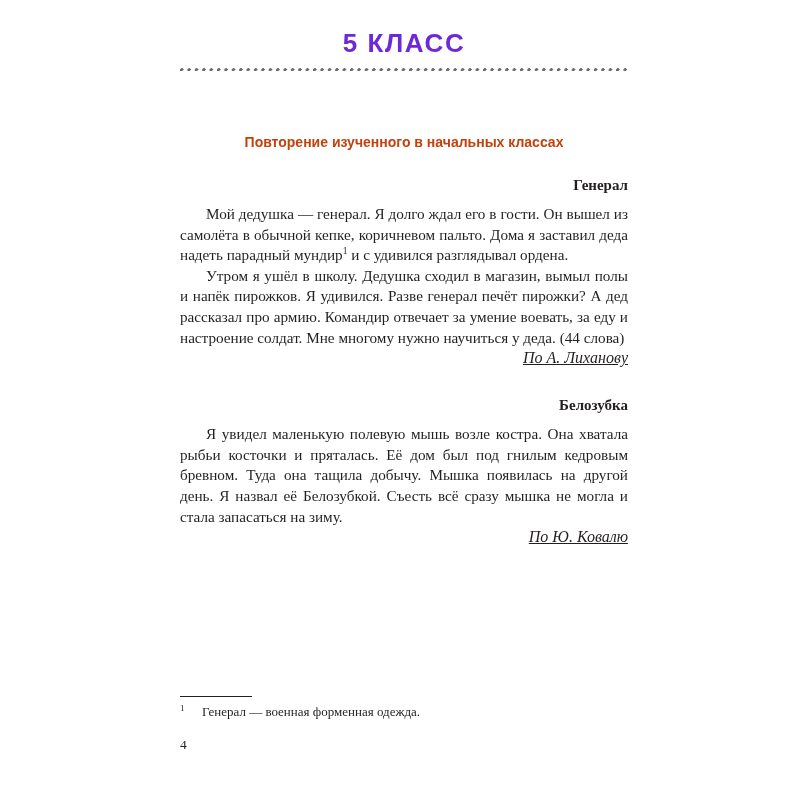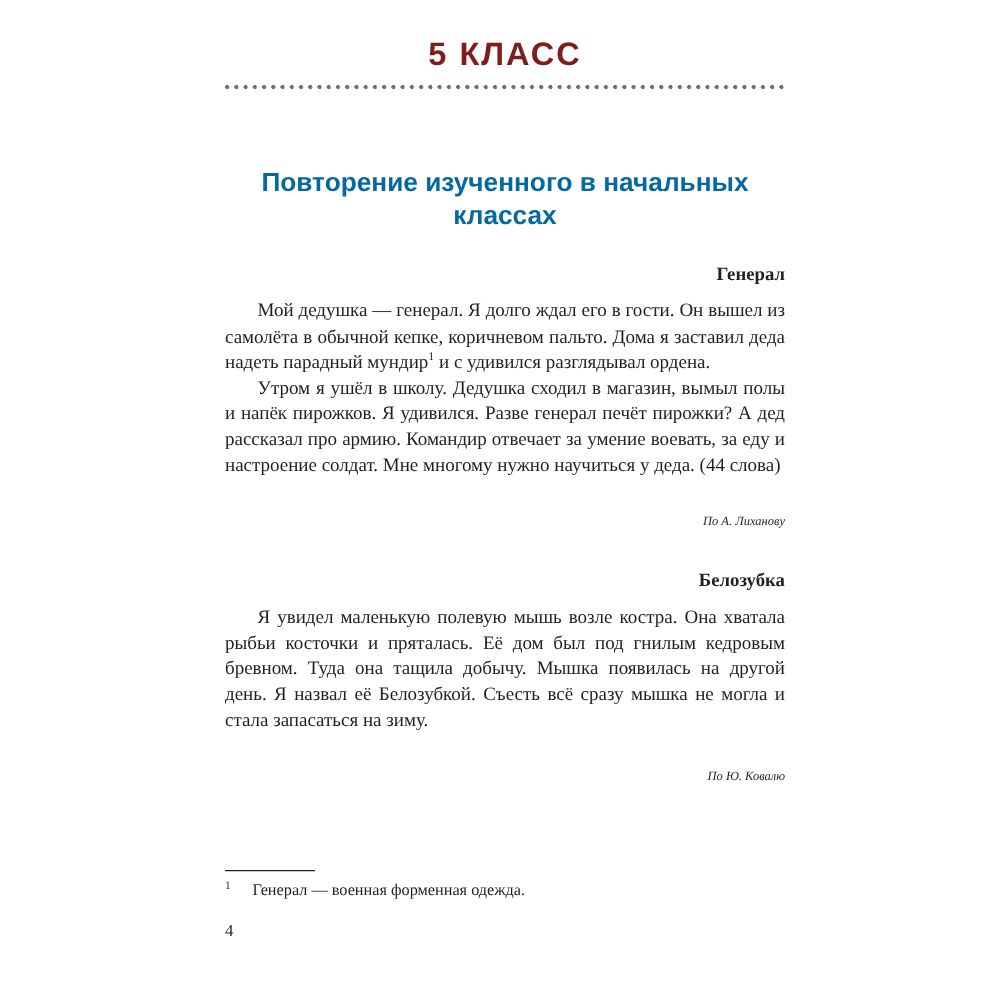--- a/index.html
+++ b/index.html
@@ -28,21 +28,21 @@
     left: 180px;
     top: 28px;
     width: 448px;
   }
   .chapter-title {
     font-family: "Liberation Sans", "DejaVu Sans", sans-serif;
     font-weight: bold;
     font-size: 26px;
     letter-spacing: 1.6px;
     text-align: center;
-    color: #7f1d1d;
+    color: #6d28d9;
     line-height: 1.2;
     margin: 0;
   }
   .chapter-rule {
     margin-top: 9px;
     height: 4px;
     width: 448px;
     background-image: radial-gradient(circle at 1.7px 1.7px, #6d6e71 1.55px, rgba(0,0,0,0) 1.75px);
     background-size: 7.4px 4px;
     background-repeat: repeat-x;
@@ -52,23 +52,23 @@
   .content {
     position: absolute;
     left: 180px;
     top: 134px;
     width: 448px;
   }
 
   .section-heading {
     font-family: "Liberation Sans", "DejaVu Sans", sans-serif;
     font-weight: bold;
-    font-size: 21px;
+    font-size: 14px;
     text-align: center;
-    color: #0369a1;
+    color: #c2410c;
     margin: 0 0 24px 0;
     line-height: 1.25;
   }
 
   .story { margin: 0; }
   .story + .story { margin-top: 27px; }
 
   .story-title {
     font-family: "Liberation Serif", "DejaVu Serif", serif;
     font-weight: bold;
@@ -90,25 +90,26 @@
   .para + .para { margin-top: 0; }
   .para.last { text-align-last: left; }
 
   .fnref {
     font-size: 9.5px;
     vertical-align: super;
     line-height: 0;
   }
 
   .attribution {
-    font-size: 10px;
+    font-size: 16px;
     font-style: italic;
     text-align: right;
-    margin: 25px 0 0 0;
+    margin: 0 0 0 0;
     line-height: 20.6px;
+    text-decoration: underline;
   }
 
   
   .footnote-area {
     position: absolute;
     left: 180px;
     top: 696px;
     width: 448px;
   }
   .footnote-rule {

